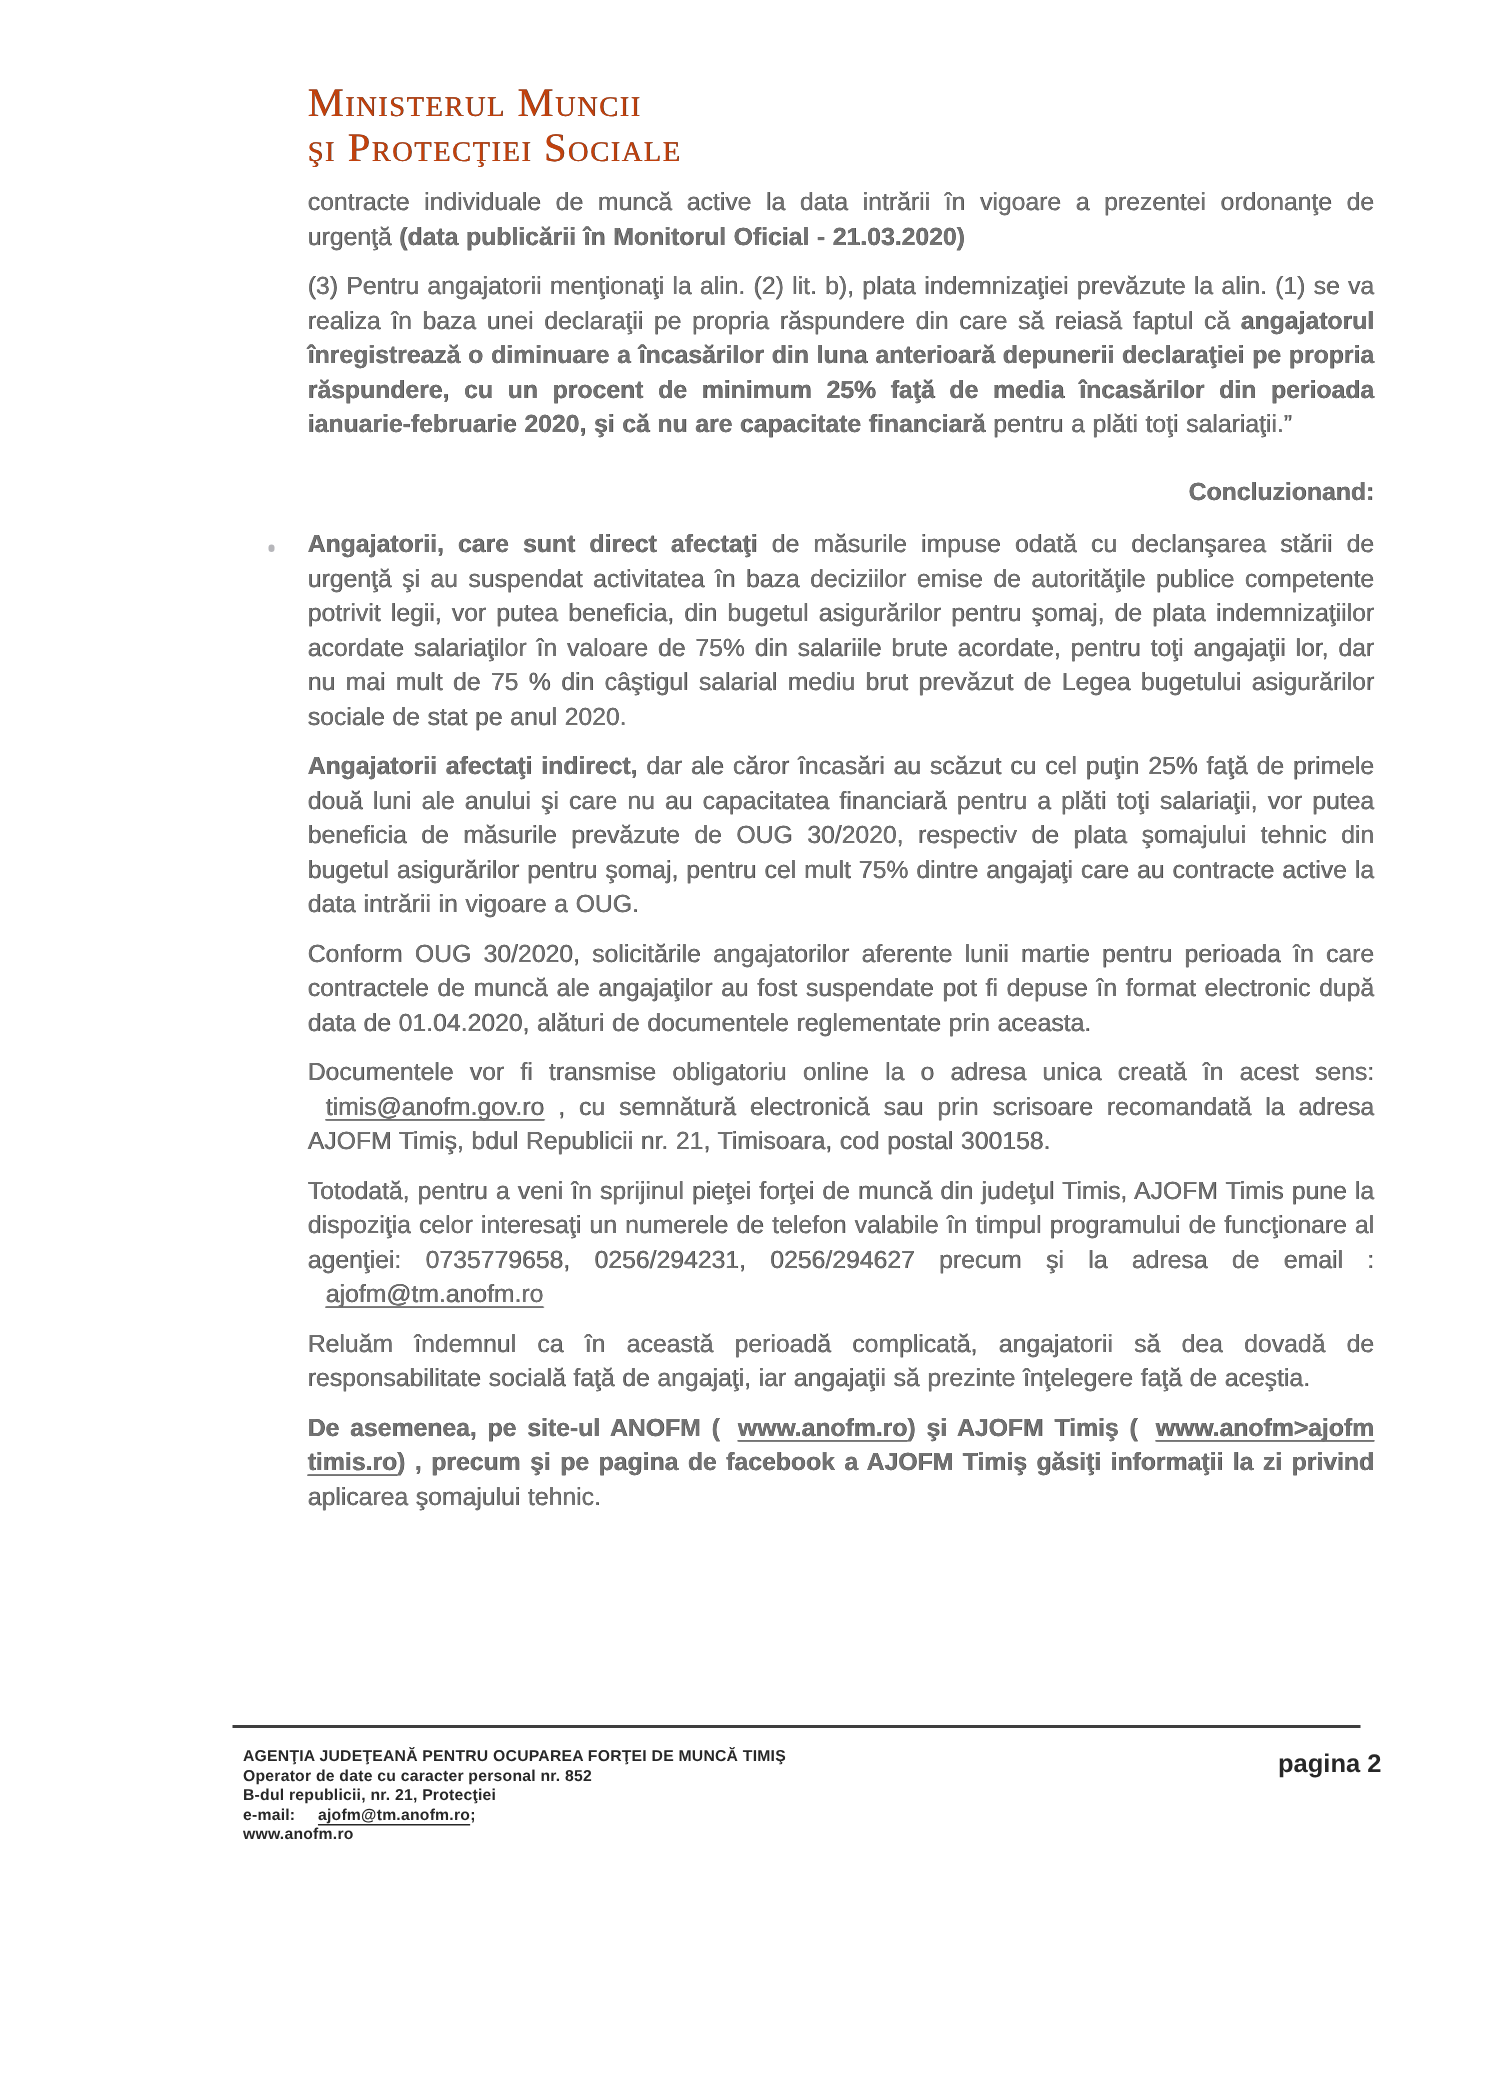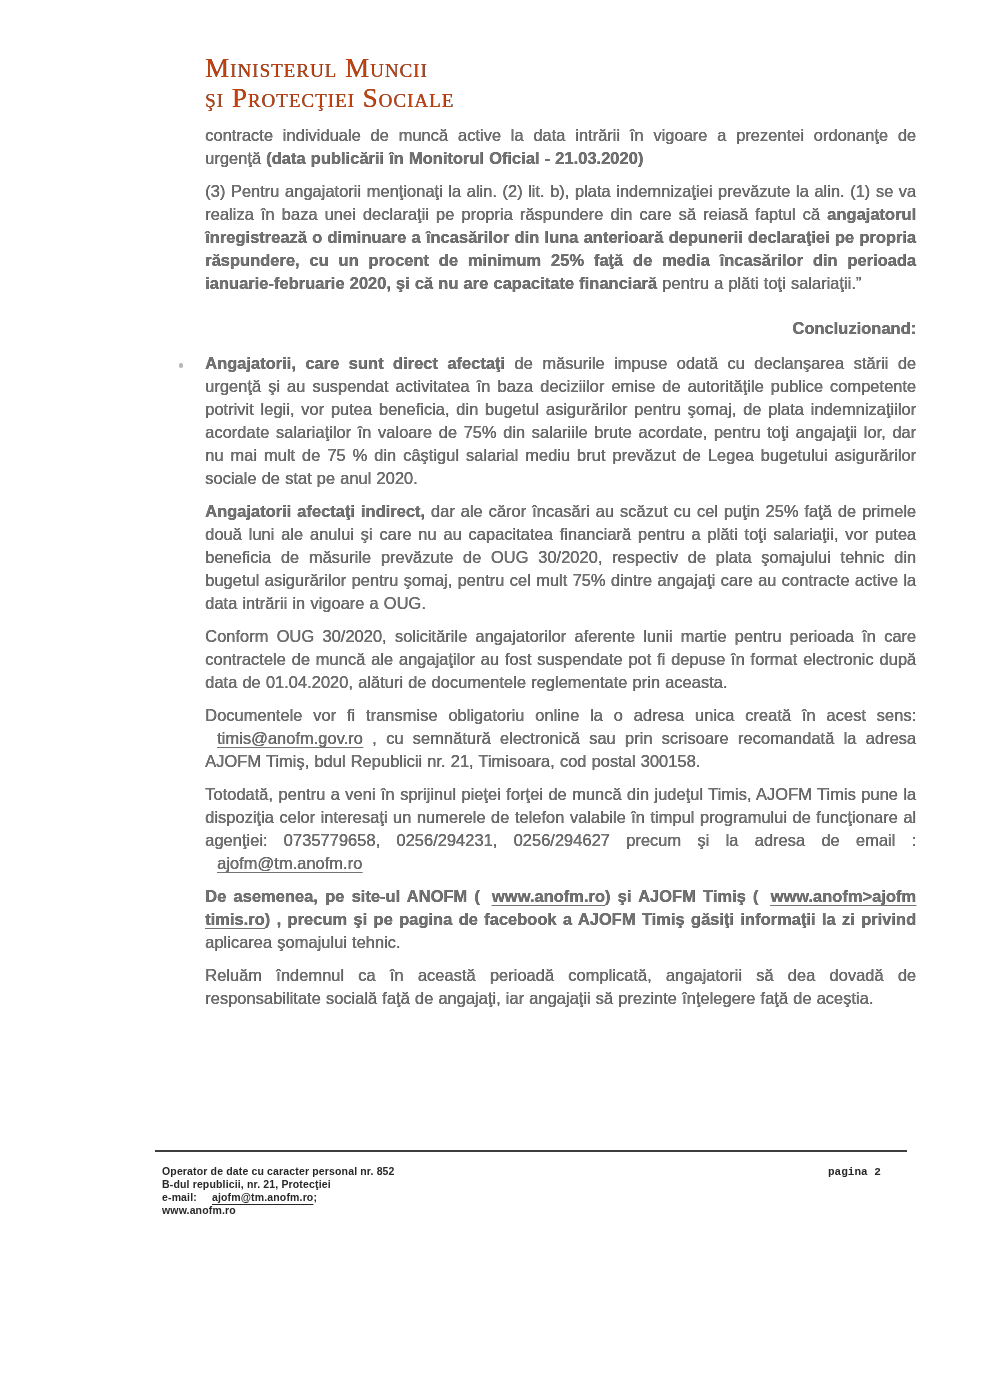--- a/index.html
+++ b/index.html
@@ -63,26 +63,25 @@
     top: 1165px;
     width: 560px;
     font-size: 10.5px;
     font-weight: bold;
     line-height: 13px;
     letter-spacing: 0.15px;
     color: #272727;
   }
   .page-num {
     position: absolute;
-    left: 828px;
+    left: 852px;
     top: 1166px;
-    font-size: 11px;
+    font-size: 17px;
     font-weight: bold;
     color: #272727;
-    font-family: Liberation Mono, monospace;
   }
 </style>
 </head>
 <body>
 
 <div class="page">
 
   <div class="letterhead">
     <div>Ministerul Muncii</div>
     <div>şi Protecţiei Sociale</div>
@@ -92,27 +91,28 @@
 
   <div class="doc-body">
       <p class="para"><span>contracte individuale de muncă active la data intrării în vigoare a prezentei ordonanţe de urgenţă </span><span class="b">(data publicării în Monitorul Oficial - 21.03.2020)</span></p>
       <p class="para"><span>(3) Pentru angajatorii menţionaţi la alin. (2) lit. b), plata indemnizaţiei prevăzute la alin. (1) se va realiza în baza unei declaraţii pe propria răspundere din care să reiasă faptul că </span><span class="b">angajatorul înregistrează o diminuare a încasărilor din luna anterioară depunerii declaraţiei pe propria răspundere, cu un procent de minimum 25% faţă de media încasărilor din perioada ianuarie-februarie 2020, şi că nu are capacitate financiară </span><span>pentru a plăti toţi salariaţii.”</span></p>
       <p class="para heading"><span class="b">Concluzionand:</span></p>
       <p class="para"><span class="b">Angajatorii, care sunt direct afectaţi </span><span>de măsurile impuse odată cu declanşarea stării de urgenţă şi au suspendat activitatea în baza deciziilor emise de autorităţile publice competente potrivit legii, vor putea beneficia, din bugetul asigurărilor pentru şomaj, de plata indemnizaţiilor acordate salariaţilor în valoare de 75% din salariile brute acordate, pentru toţi angajaţii lor, dar nu mai mult de 75 % din câştigul salarial mediu brut prevăzut de Legea bugetului asigurărilor sociale de stat pe anul 2020.</span></p>
       <p class="para"><span class="b">Angajatorii afectaţi indirect, </span><span>dar ale căror încasări au scăzut cu cel puţin 25% faţă de primele două luni ale anului şi care nu au capacitatea financiară pentru a plăti toţi salariaţii, vor putea beneficia de măsurile prevăzute de OUG 30/2020, respectiv de plata şomajului tehnic din bugetul asigurărilor pentru şomaj, pentru cel mult 75% dintre angajaţi care au contracte active la data intrării in vigoare a OUG.</span></p>
       <p class="para"><span>Conform OUG 30/2020, solicitările angajatorilor aferente lunii martie pentru perioada în care contractele de muncă ale angajaţilor au fost suspendate pot  fi depuse în format electronic după data de 01.04.2020, alături de documentele reglementate prin aceasta.</span></p>
       <p class="para"><span>Documentele vor fi transmise obligatoriu online la o adresa unica creată în acest sens: </span><span class="u">timis@anofm.gov.ro</span><span> , cu semnătură electronică sau prin scrisoare recomandată la adresa AJOFM Timiş, bdul Republicii nr. 21, Timisoara, cod postal 300158.</span></p>
       <p class="para"><span>Totodată, pentru a veni în sprijinul pieţei forţei de muncă din judeţul Timis, AJOFM Timis pune la dispoziţia celor interesaţi un numerele de telefon  valabile în timpul programului de funcţionare al agenţiei: 0735779658, 0256/294231, 0256/294627 precum şi la adresa de email : </span><span class="u">ajofm@tm.anofm.ro</span></p>
+      <p class="para"><span>Reluăm îndemnul ca în această perioadă complicată, angajatorii să dea dovadă de responsabilitate socială faţă de angajaţi, iar angajaţii să prezinte înţelegere faţă de aceştia.</span></p>
       <p class="para"><span class="b">De asemenea, pe site-ul ANOFM (</span><span class="b u">www.anofm.ro</span><span class="b">) şi AJOFM Timiş (</span><span class="b u">www.anofm&gt;ajofm timis.ro</span><span class="b">) , precum şi pe pagina de facebook a AJOFM Timiş găsiţi informaţii la zi privind </span><span>aplicarea şomajului tehnic.</span></p>
-      <p class="para"><span>Reluăm îndemnul ca în această perioadă complicată, angajatorii să dea dovadă de responsabilitate socială faţă de angajaţi, iar angajaţii să prezinte înţelegere faţă de aceştia.</span></p>
     </div>
 
   <div class="footer-sep"></div>
 
   <div class="footer">
+    <div>AGENŢIA JUDEŢEANĂ PENTRU OCUPAREA FORŢEI DE MUNCĂ TIMIŞ</div>
     <div>Operator de date cu caracter personal nr. 852</div>
     <div>B-dul republicii, nr. 21, Protecţiei</div>
     <div><span>e-mail: </span><span class="u">ajofm@tm.anofm.ro</span><span>;</span></div>
     <div>www.anofm.ro</div>
   </div>
 
   <div class="page-num">pagina 2</div>
 
 </div>
 

